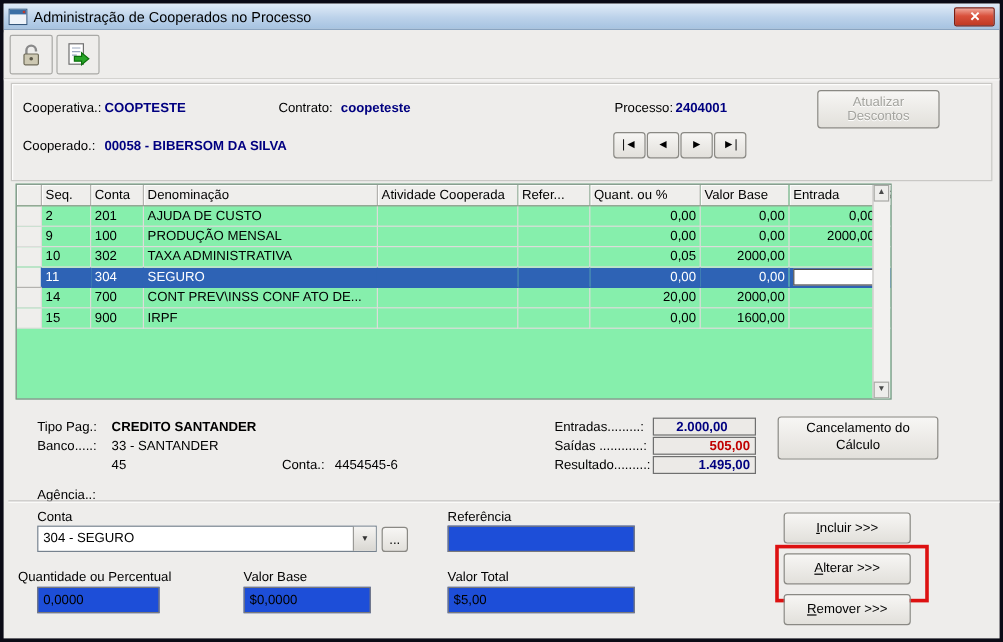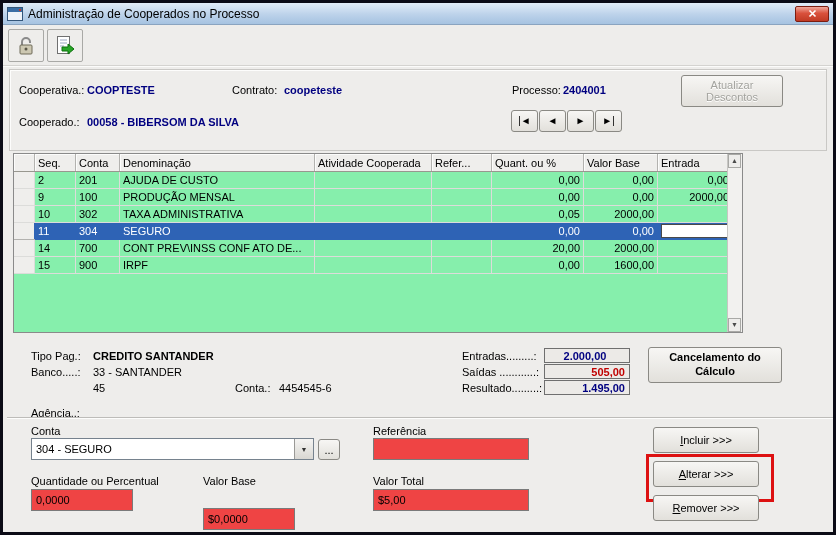--- a/index.html
+++ b/index.html
@@ -59,27 +59,27 @@
     background:#eeedeb;border:1px solid #a9a9a6;color:#4a4a4a;text-align:center;}
 
   
   .pay-lbl{position:absolute;white-space:nowrap;}
   .pay-val{position:absolute;white-space:nowrap;}
   .bold{font-weight:bold;}
   .value-box{position:absolute;left:541px;width:86px;height:15px;border:1px solid #6f6f6f;
     background:#eceae7;text-align:right;padding:1px 4px 0 0;font-weight:bold;box-sizing:border-box;font-size:11px;}
   .navy{color:#000080;}
   .red{color:#c00000;}
-  .cancel-btn{position:absolute;left:645px;top:344px;width:134px;height:36px;font-weight:bold;line-height:1.25;}
+  .cancel-btn{position:absolute;left:645px;top:344px;width:134px;height:36px;font-weight:normal;line-height:1.25;}
 
   .separator{position:absolute;left:4px;top:414px;width:828px;height:0;
     border-top:1px solid #bdbcb9;border-bottom:1px solid #fdfdfc;}
 
   
-  .tb{position:absolute;height:22px;border:1px solid #7a7a7a;background:#ef4444;padding:0 4px;
+  .tb{position:absolute;height:22px;border:1px solid #7a7a7a;background:#1d4ed8;padding:0 4px;
     font-family:"Liberation Sans",sans-serif;font-size:11px;box-sizing:border-box;}
   .combo{position:absolute;left:28px;top:435px;width:283px;height:22px;border:1px solid #76828e;
     background:#fff;display:flex;align-items:center;box-sizing:border-box;}
   .combo-text{flex:1;padding-left:4px;white-space:nowrap;overflow:hidden;}
   .combo-arrow{width:18px;height:100%;background:linear-gradient(#f5f4f2,#d9d7d2);
     border-left:1px solid #9a9996;display:flex;align-items:center;justify-content:center;
     font-size:7px;color:#333;}
   .browse-btn{position:absolute;left:315px;top:436px;width:22px;height:21px;padding:0;line-height:10px;}
   .action-btn{position:absolute;left:650px;width:106px;height:26px;}
   .red-box{position:absolute;left:643px;top:451px;width:122px;height:42px;border:3px solid #dd1111;
@@ -282,24 +282,24 @@
     <span class="combo-text">304 - SEGURO</span>
     <span class="combo-arrow">▼</span>
   </div>
   <button class="btn browse-btn">
     <span>...</span>
   </button>
 
   <span class="lbl" style="left:370px;top:422px;">Referência</span>
   <input class="tb" style="left: 370px; top: 435px; width: 156px;" value="">
 
-  <span class="lbl" style="left:28px;top:472px;">Quantidade ou Percentual</span>
+  <span class="lbl" style="left:12px;top:472px;">Quantidade ou Percentual</span>
   <input class="tb" style="left: 28px; top: 486px; width: 102px;" value="0,0000">
   <span class="lbl" style="left:200px;top:472px;">Valor Base</span>
-  <input class="tb" style="left: 200px; top: 486px; width: 92px; margin-top: 19px;" value="$0,0000">
+  <input class="tb" style="left: 200px; top: 486px; width: 106px;" value="$0,0000">
   <span class="lbl" style="left:370px;top:472px;">Valor Total</span>
   <input class="tb" style="left: 370px; top: 486px; width: 156px;" value="$5,00">
 
   <button class="btn action-btn" style="top:424px;">
     <span class="mn">Incluir &gt;&gt;&gt;</span>
   </button>
   <button class="btn action-btn" style="top:458px;">
     <span class="mn">Alterar &gt;&gt;&gt;</span>
   </button>
   <div class="red-box"></div>

